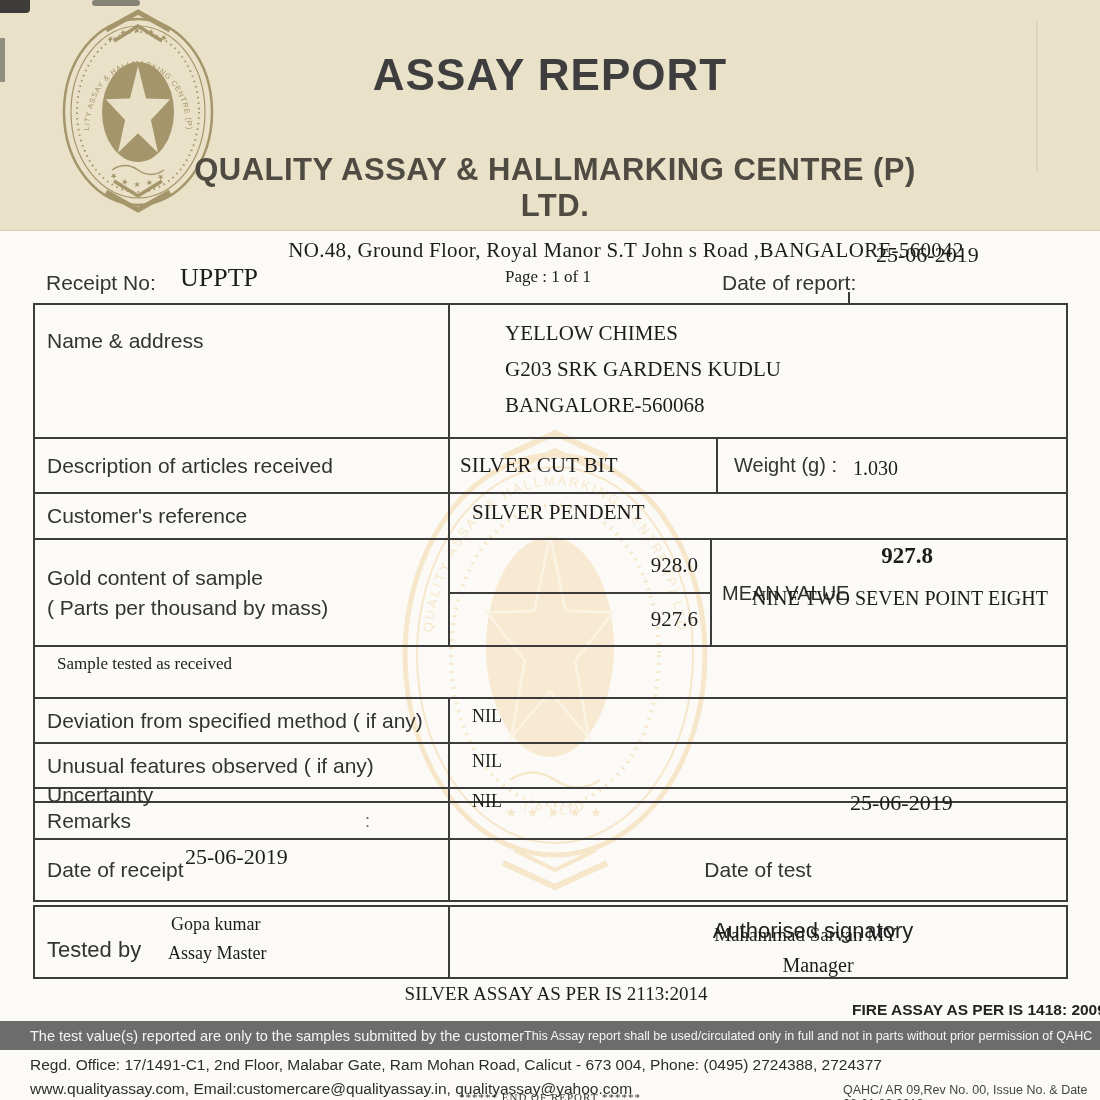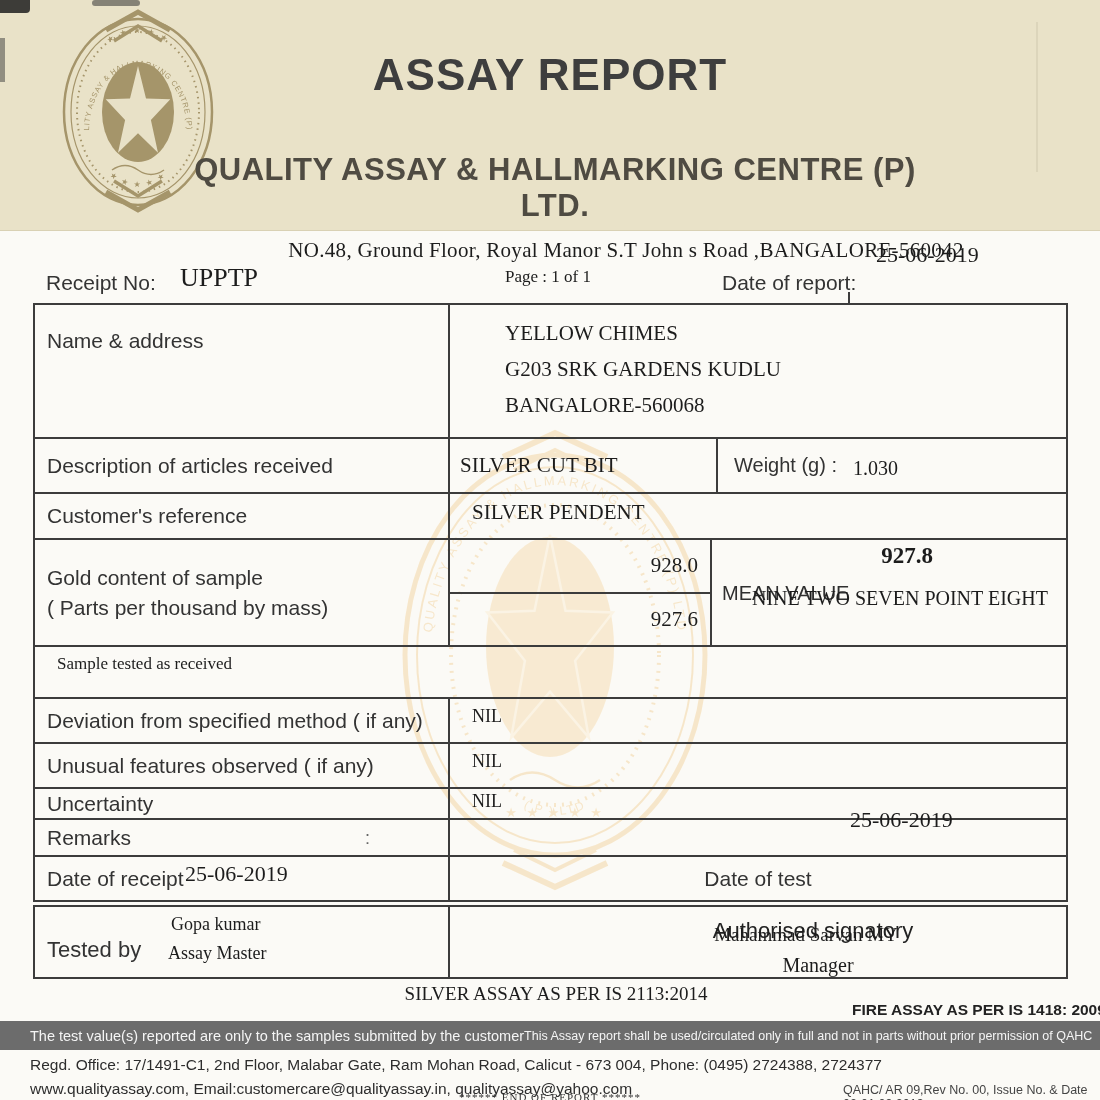--- a/index.html
+++ b/index.html
@@ -236,21 +236,21 @@
 
     <div class="trow" style="height:45px;">
       <div class="lcell">
           <span class="flabel">Unusual features observed ( if any)</span>
         </div>
       <div class="vcell top-align" style="padding-top:7px;">
           <span class="serif" style="font-size:18px;">NIL</span>
         </div>
     </div>
 
-    <div class="trow" style="height:31px;justify-content:center;">
+    <div class="trow" style="height:14px;justify-content:center;">
       <div class="lcell">
           <span class="flabel">Uncertainty</span>
         </div>
       <div class="vcell top-align" style="padding-top:2px;">
           <span class="serif" style="font-size:18px;">NIL</span>
         </div>
     </div>
 
     <div class="trow" style="height:37px;">
       <div class="lcell">

